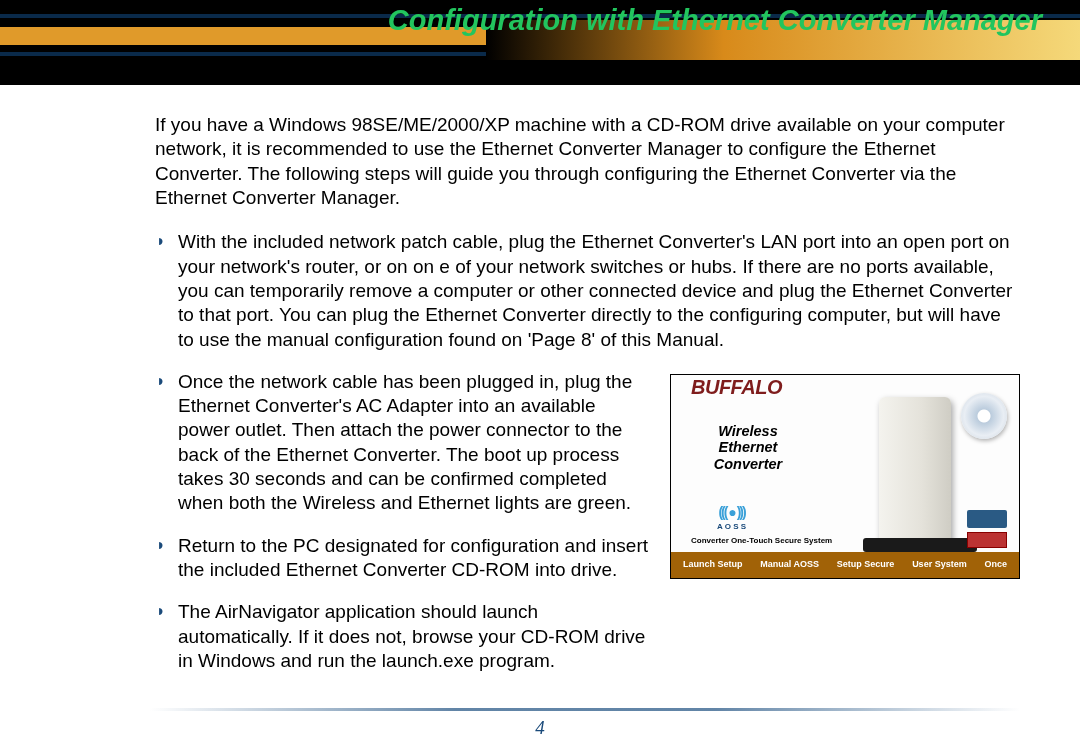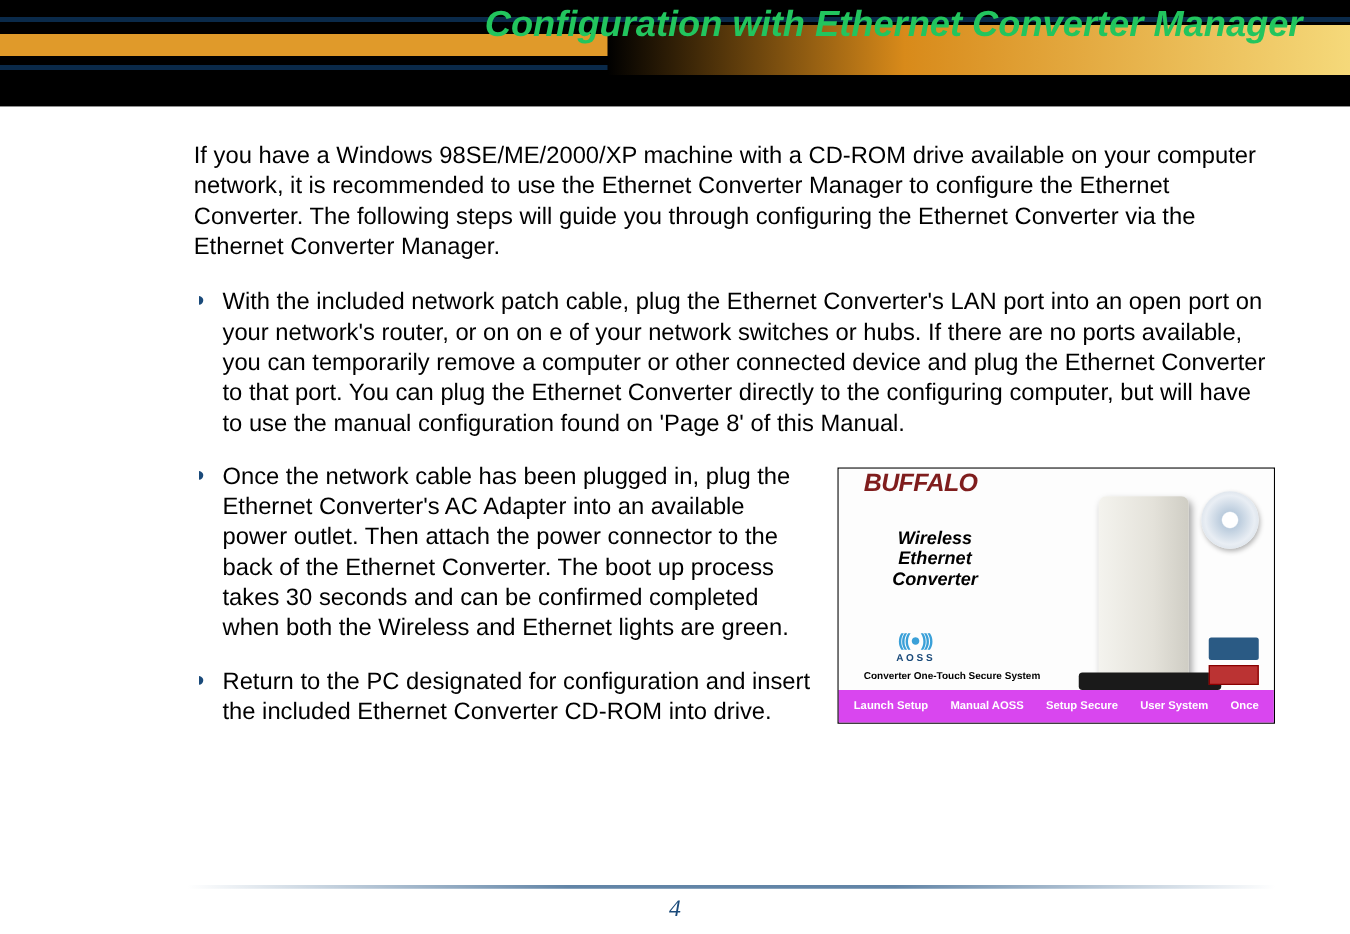--- a/index.html
+++ b/index.html
@@ -118,21 +118,21 @@
   .img-badge1 {
     position: absolute; bottom: 50px; right: 12px; width: 40px; height: 18px;
     background: #2a5a84; border-radius: 2px;
   }
   .img-badge2 {
     position: absolute; bottom: 30px; right: 12px; width: 40px; height: 16px;
     background: #b33; border: 1px solid #800;
   }
   .img-menu {
     position: absolute; left: 0; right: 0; bottom: 0; height: 26px;
-    background: #d946ef; color: #fff; font-size: 9px; font-weight: bold;
+    background: #a16207; color: #fff; font-size: 9px; font-weight: bold;
     display: flex; align-items: center; justify-content: space-between;
     padding: 0 12px;
   }
   .footer-rule {
     position: absolute;
     bottom: 36px; left: 150px; right: 60px; height: 3px;
     background: linear-gradient(to right, #fff 0%, #466f97 35%, #466f97 65%, #fff 100%);
     opacity: 0.85;
   }
   .page-num {
@@ -186,17 +186,20 @@
           <span>Setup Secure</span>
           <span>User System</span>
           <span>Once</span>
         </div>
       </div>
       <span>Once the network cable has been plugged in, plug the Ethernet Converter's AC Adapter into an available power outlet.  Then attach the power connector to the back of the Ethernet Converter.  The boot up process takes 30 seconds and can be confirmed completed when both the Wireless and Ethernet lights are green.</span>
     </li>
     <li class="li-wrap" style="padding-right:370px;">
       <span>Return to the PC designated for configuration and insert the included Ethernet Converter CD-ROM into drive.</span>
     </li>
+    <li class="li-wrap" style="padding-right:370px;">
+      <span>The AirNavigator application should launch automatically.  If it does not, browse your CD-ROM drive in Windows and run the </span><span class="bold-inline">launch.exe</span><span> program.</span>
+    </li>
   </ul>
 </div>
 
 <div class="footer-rule"></div>
 <div class="page-num">4</div>
 
 </body></html>

